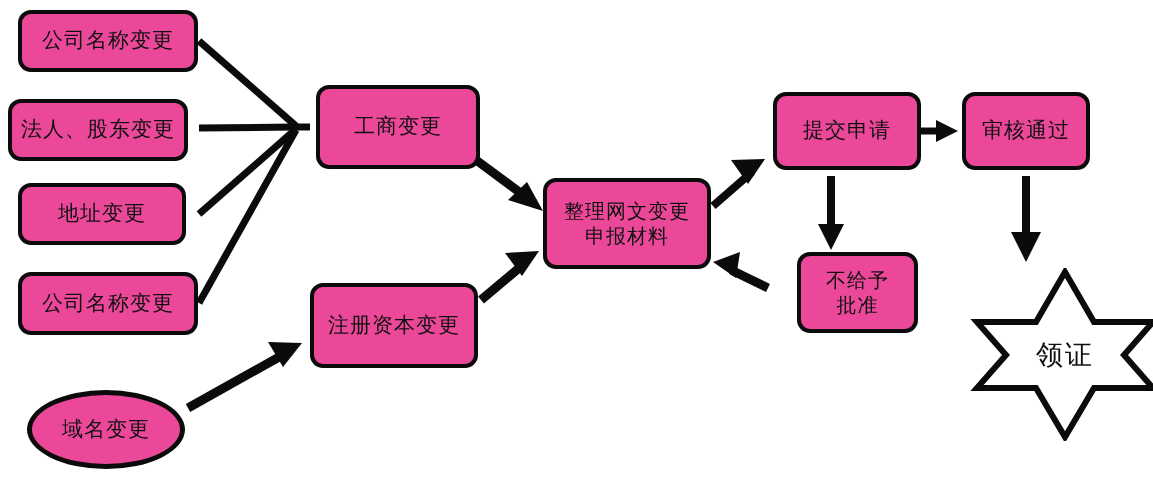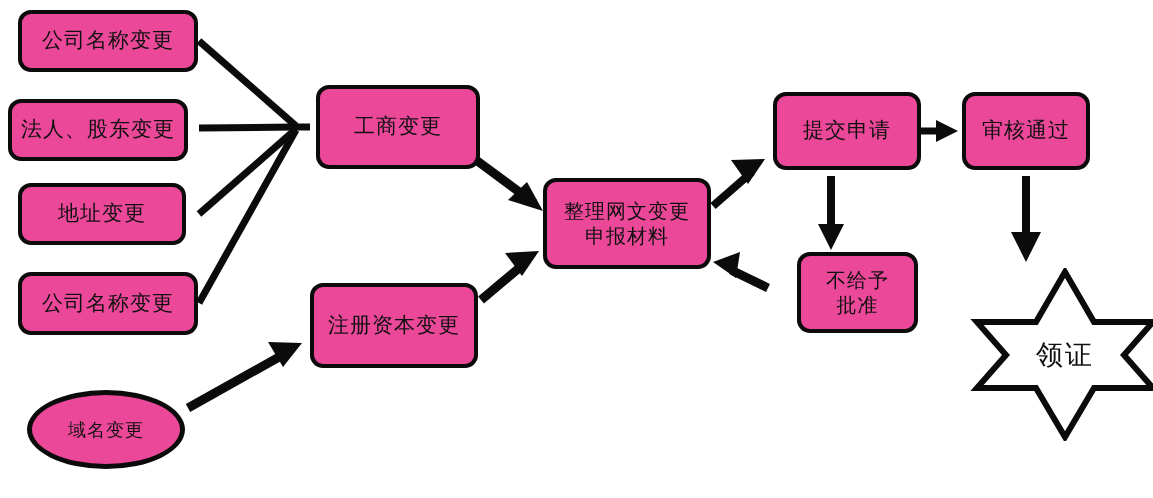--- a/index.html
+++ b/index.html
@@ -37,21 +37,21 @@
   }
   .rbox {
     border: 4px solid #0b0b0b;
     border-radius: 13px;
     font-size: 21px;
   }
   .rbox.small { font-size: 20px; }
   .ellipse {
     border: 5px solid #0b0b0b;
     border-radius: 50%;
-    font-size: 18px;
+    font-size: 21px;
   }
   .starwrap {
     position: absolute;
     display: flex;
     align-items: center;
     justify-content: center;
   }
   .starwrap svg { position: absolute; left: 0; top: 0; }
   .starlabel {
     position: relative;

